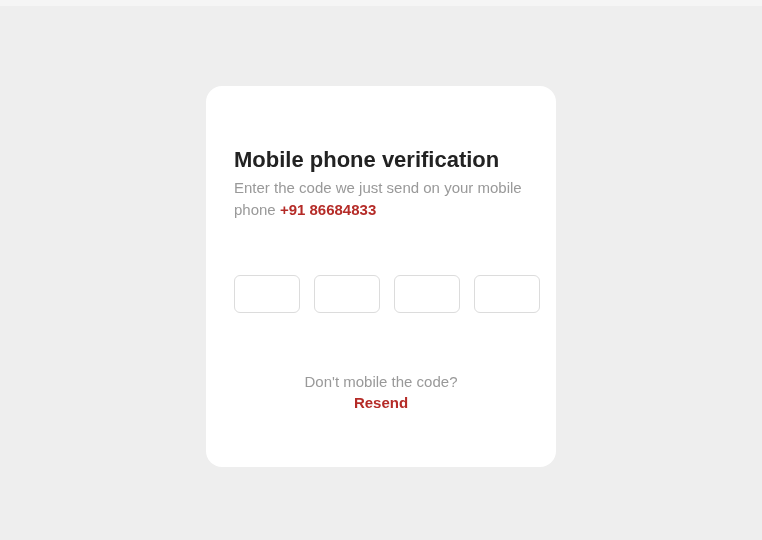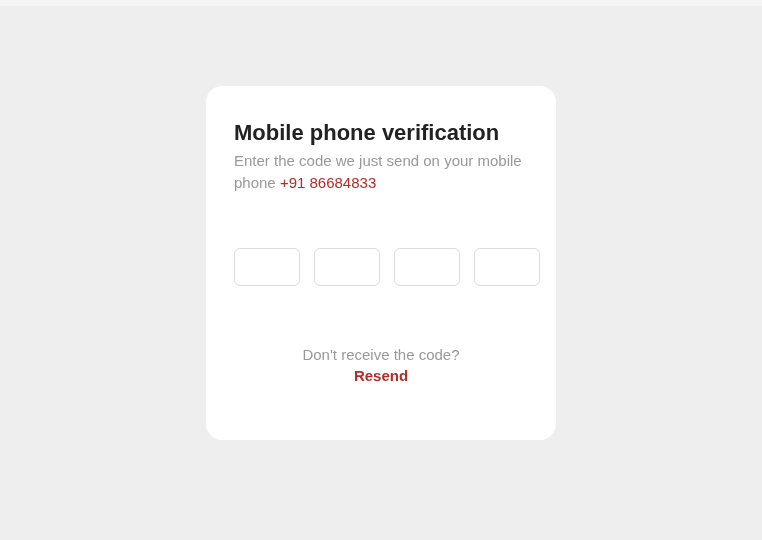--- a/index.html
+++ b/index.html
@@ -21,37 +21,37 @@
     }
     .container {
       display: flex;
       justify-content: center;
       padding-top: 80px;
     }
     .card {
       background: #ffffff;
       border-radius: 16px;
       width: 350px;
-      padding: 34px 28px 56px 28px;
+      padding: 61px 28px 56px 28px;
     }
     .title {
       color: #222;
       font-size: 22px;
       font-weight: 600;
       line-height: 1.2;
       margin-bottom: 4px;
     }
     .subtitle {
       color: #999;
       font-size: 15px;
       line-height: 1.45;
     }
     .phone {
       color: #b52b27;
-      font-weight: 400;
+      font-weight: 700;
     }
     .inputs {
       display: flex;
       gap: 14px;
       margin-top: 54px;
       margin-bottom: 60px;
     }
     .digit {
       width: 66px;
       height: 38px;
@@ -88,16 +88,16 @@
     <h2 class="title">Mobile phone verification</h2>
     <p class="subtitle">
       <span>Enter the code we just send on your mobile phone </span><span class="phone">+91 86684833</span>
     </p>
     <div class="inputs">
       <input class="digit" type="text" maxlength="1" value="" style="">
       <input class="digit" type="text" maxlength="1" value="" style="">
       <input class="digit" type="text" maxlength="1" value="" style="">
       <input class="digit" type="text" maxlength="1" value="" style="">
     </div>
-    <p class="noreceive">Don't receive the code?</p>
+    <p class="noreceive">Don't mobile the code?</p>
     <a class="resend">Resend</a>
   </div>
 </div>
 
 </body></html>

